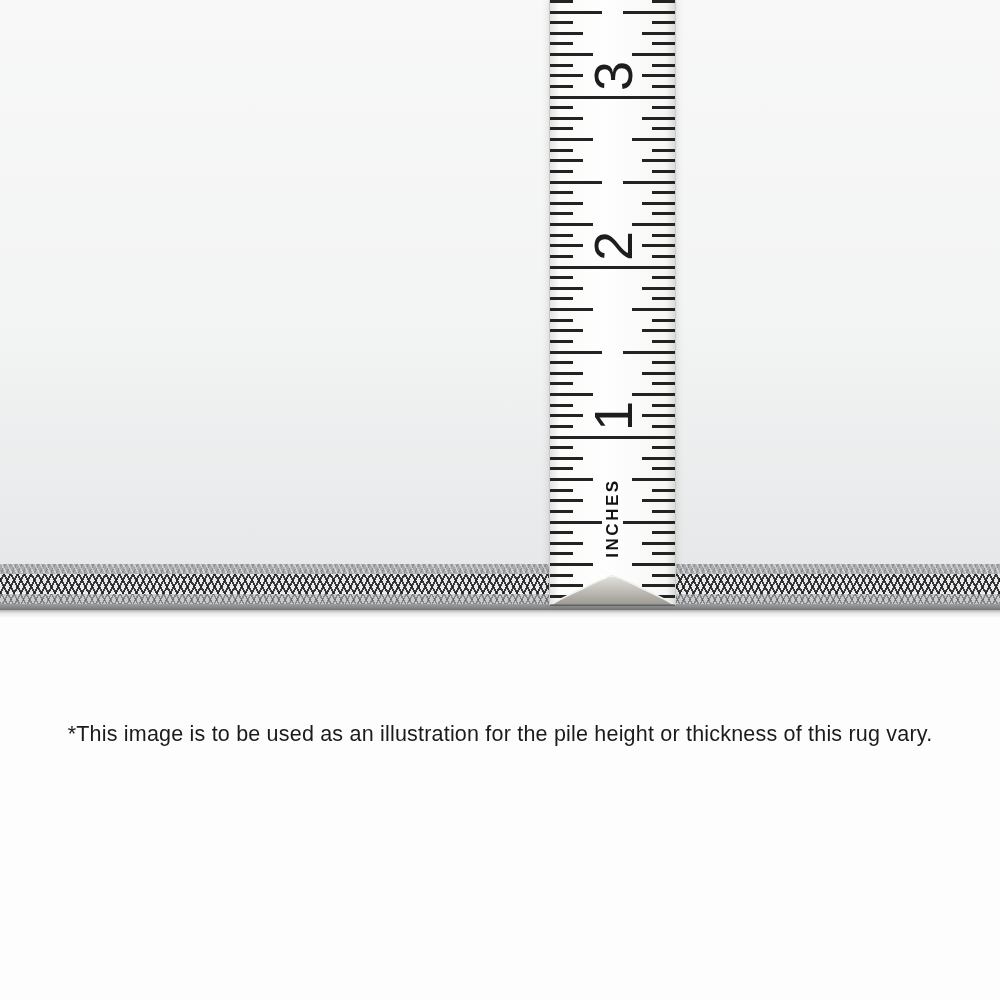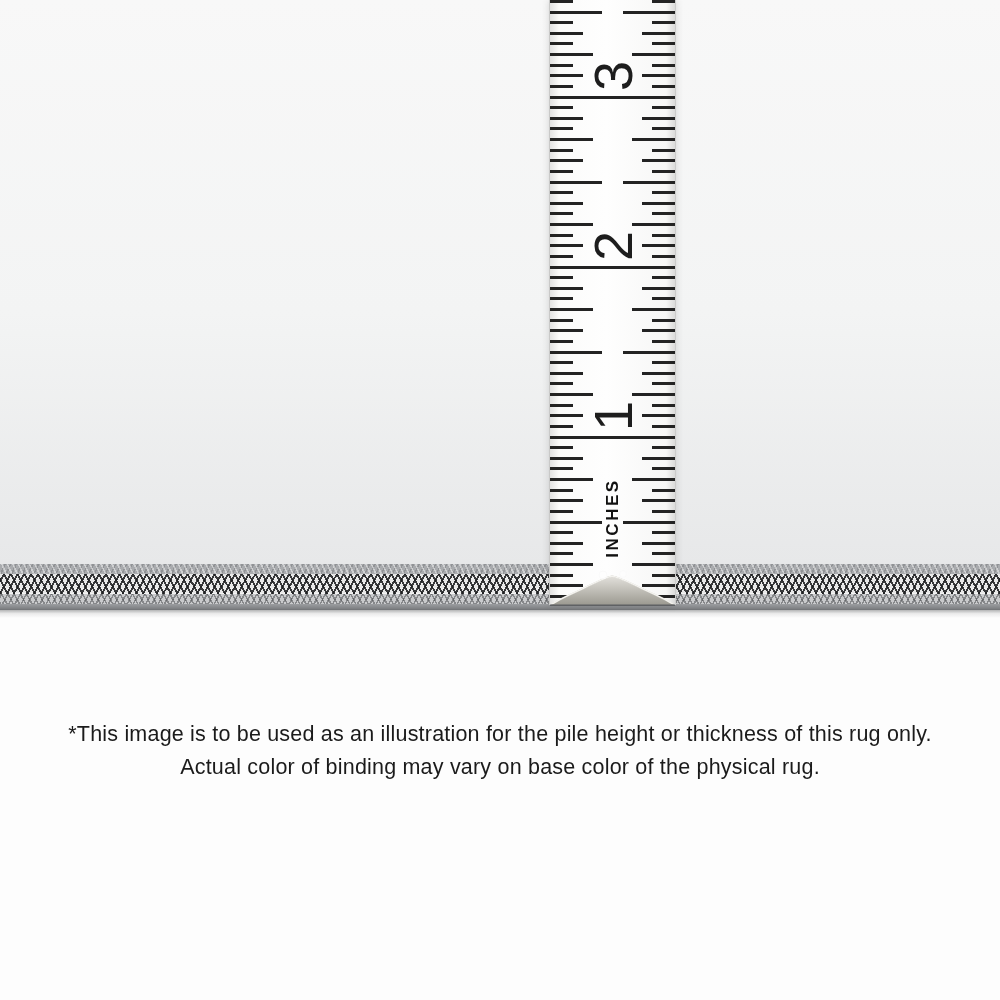--- a/index.html
+++ b/index.html
@@ -231,17 +231,16 @@
       </defs>
       <path d="M2,38 Q10,33 32,23 Q56,11 62,10 Q69,11 93,23 Q115,33 123,38 L123,40 L2,40 Z" fill="url(#metalGrad)" stroke="#8c8a82" stroke-width="0.8"></path>
       <path d="M2,38 Q10,33 32,23 Q56,11 62,10 Q69,11 93,23 Q115,33 123,38" fill="none" stroke="#f4f3ef" stroke-width="1.4"></path>
       <circle cx="53" cy="9" r="4" fill="rgba(255,255,255,0.45)" stroke="rgba(250,250,250,0.9)" stroke-width="1"></circle>
       <circle cx="73" cy="8" r="3.4" fill="rgba(255,255,255,0.45)" stroke="rgba(250,250,250,0.9)" stroke-width="1"></circle>
       <rect x="0" y="38.5" width="125" height="1.5" fill="#5f6164"></rect>
     </svg>
   </div>
 
   <div class="disclaimer">
-    <div>*This image is to be used as an illustration for the pile height or thickness of this rug only.</div>
-    <div>Actual color of binding may vary on base color of the physical rug.</div>
+    <div>*This image is to be used as an illustration for the pile height or thickness of this rug vary.</div>
   </div>
 
 </div>
 
 </body></html>

